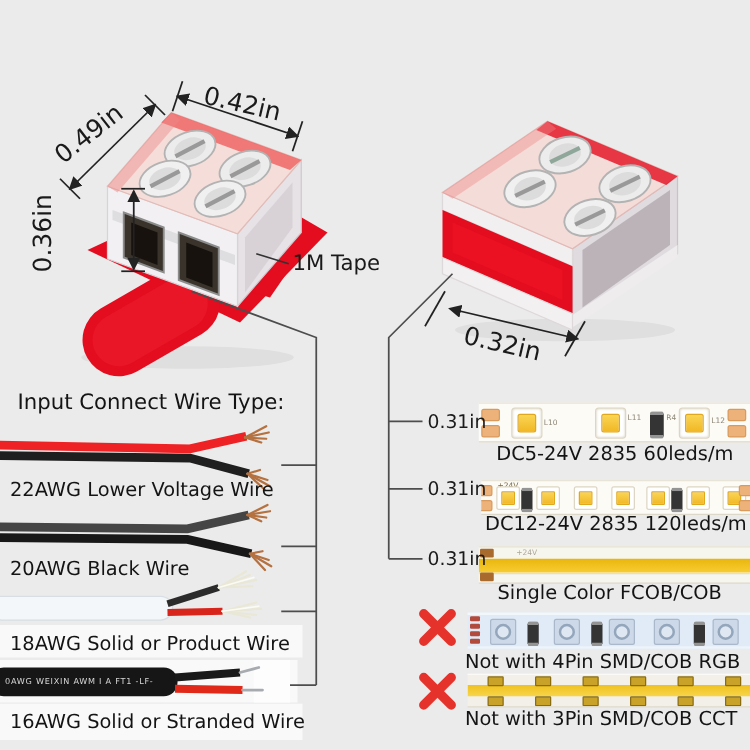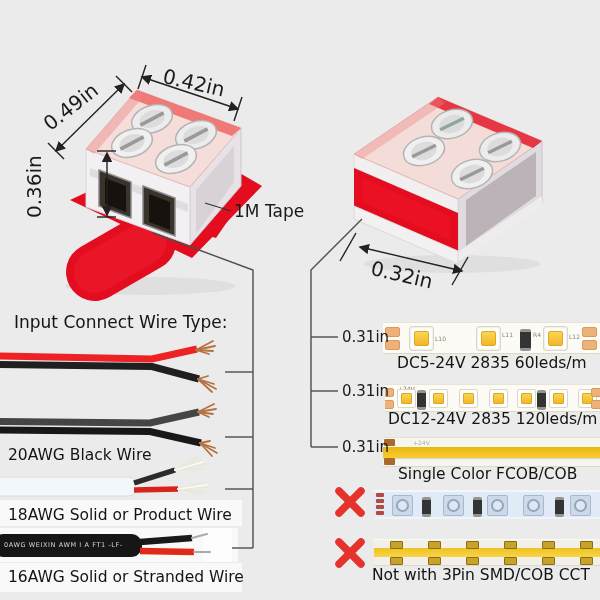--- a/index.html
+++ b/index.html
@@ -331,24 +331,26 @@
   </div>
 
 
   <div class="dim" style="left:166px;top:64px;transform:rotate(13deg);transform-origin:0 0">0.42in</div>
   <div class="dim" style="left:46px;top:114px;transform:rotate(-38deg);transform-origin:0 50%">0.49in</div>
   <div class="dim" style="left:22px;top:218px;transform:rotate(-90deg);transform-origin:0 0">0.36in</div>
   <div class="note" style="left:234px;top:201px">1M Tape</div>
   <div class="dim" style="left:374px;top:256px;transform:rotate(13deg);transform-origin:0 0">0.32in</div>
 
   <div class="heading" style="left:14px;top:312px">Input Connect Wire Type:</div>
+  <div class="lbl" style="left:8px;top:383px">22AWG Lower Voltage Wire</div>
   <div class="lbl" style="left:8px;top:446px">20AWG Black Wire</div>
   <div class="lbl" style="left:8px;top:506px">18AWG Solid or Product Wire</div>
   <div class="lbl" style="left:8px;top:568px">16AWG Solid or Stranded Wire</div>
 
   <div class="dimsmall" style="left:342px;top:328px">0.31in</div>
   <div class="dimsmall" style="left:342px;top:382px">0.31in</div>
   <div class="dimsmall" style="left:342px;top:438px">0.31in</div>
   <div class="lbl" style="left:397px;top:354px">DC5-24V 2835 60leds/m</div>
   <div class="lbl" style="left:388px;top:410px">DC12-24V 2835 120leds/m</div>
   <div class="lbl" style="left:398px;top:465px">Single Color FCOB/COB</div>
+  <div class="lbl" style="left:372px;top:520px">Not with 4Pin SMD/COB RGB</div>
   <div class="lbl" style="left:372px;top:566px">Not with 3Pin SMD/COB CCT</div>
 </div>
 
 </body></html>

